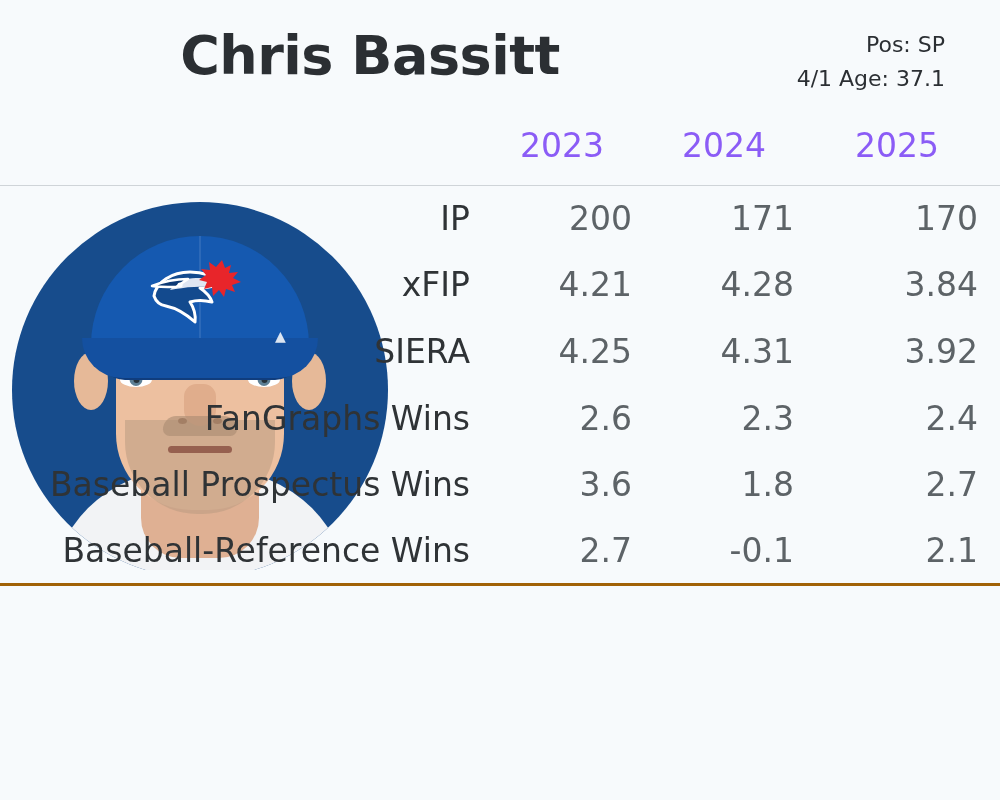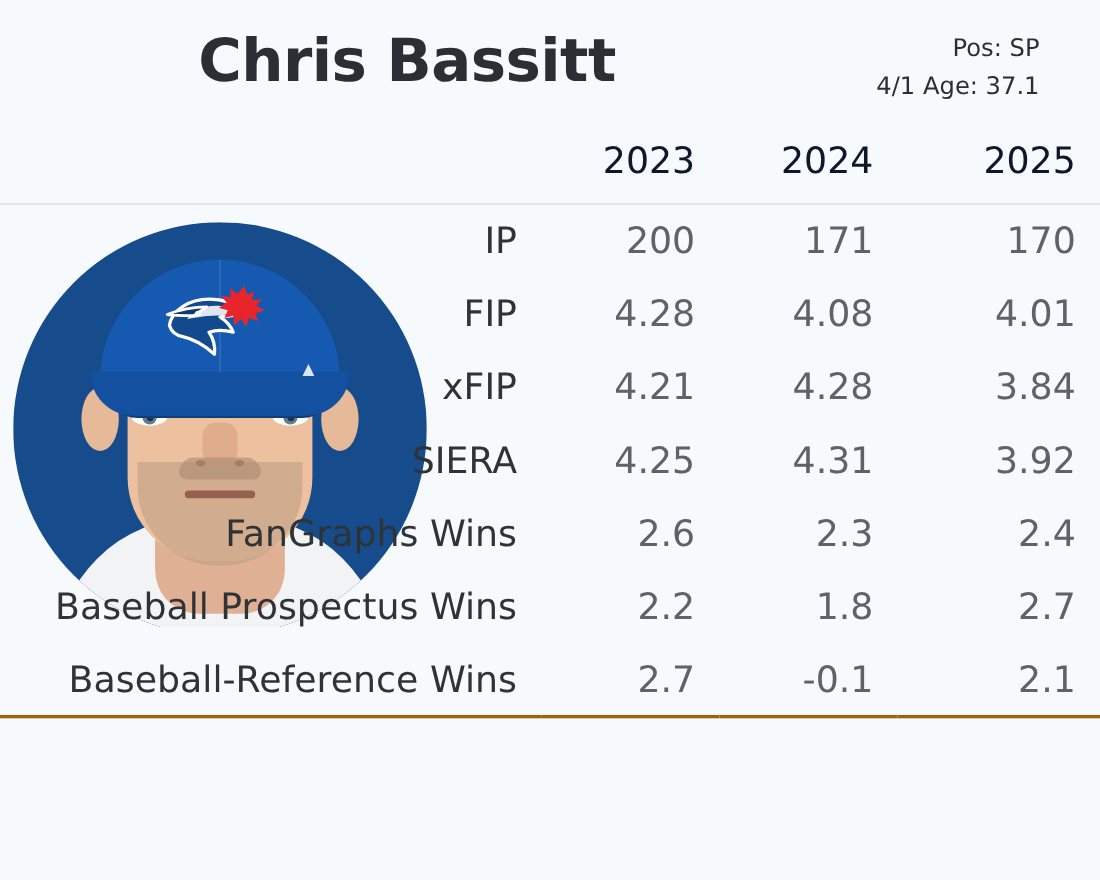--- a/index.html
+++ b/index.html
@@ -69,22 +69,22 @@
     table-layout: fixed;
   }
 
   .stats-table col.c-label { width: 492px; }
   .stats-table col.c-val   { width: 162px; }
   .stats-table col.c-val3  { width: 184px; }
 
   .stats-table thead th {
     font-size: 33px;
     font-weight: normal;
-    color: #0f172a;
-    text-align: right;
+    color: #8b5cf6;
+    text-align: center;
     padding: 0 22px 20px 0;
     height: 60px;
     vertical-align: bottom;
     border-bottom: 1px solid #cfd4d8;
   }
 
   .stats-table thead th.label-head {
     border-bottom: 1px solid #cfd4d8;
   }
 
@@ -488,26 +488,20 @@
 
       <tr>
         <td class="stat-label">IP</td>
         <td class="stat-value">200</td>
         <td class="stat-value">171</td>
         <td class="stat-value">170</td>
       </tr>
 
 
 
-      <tr>
-        <td class="stat-label">FIP</td>
-        <td class="stat-value">4.28</td>
-        <td class="stat-value">4.08</td>
-        <td class="stat-value">4.01</td>
-      </tr>
 
       <tr>
         <td class="stat-label">xFIP</td>
         <td class="stat-value">4.21</td>
         <td class="stat-value">4.28</td>
         <td class="stat-value">3.84</td>
       </tr>
 
       <tr>
         <td class="stat-label">SIERA</td>
@@ -518,21 +512,21 @@
 
       <tr>
         <td class="stat-label">FanGraphs Wins</td>
         <td class="stat-value">2.6</td>
         <td class="stat-value">2.3</td>
         <td class="stat-value">2.4</td>
       </tr>
 
       <tr>
         <td class="stat-label">Baseball Prospectus Wins</td>
-        <td class="stat-value">2.2</td>
+        <td class="stat-value">3.6</td>
         <td class="stat-value">1.8</td>
         <td class="stat-value">2.7</td>
       </tr>
 
       <tr>
         <td class="stat-label">Baseball-Reference Wins</td>
         <td class="stat-value">2.7</td>
         <td class="stat-value">-0.1</td>
         <td class="stat-value">2.1</td>
       </tr>

